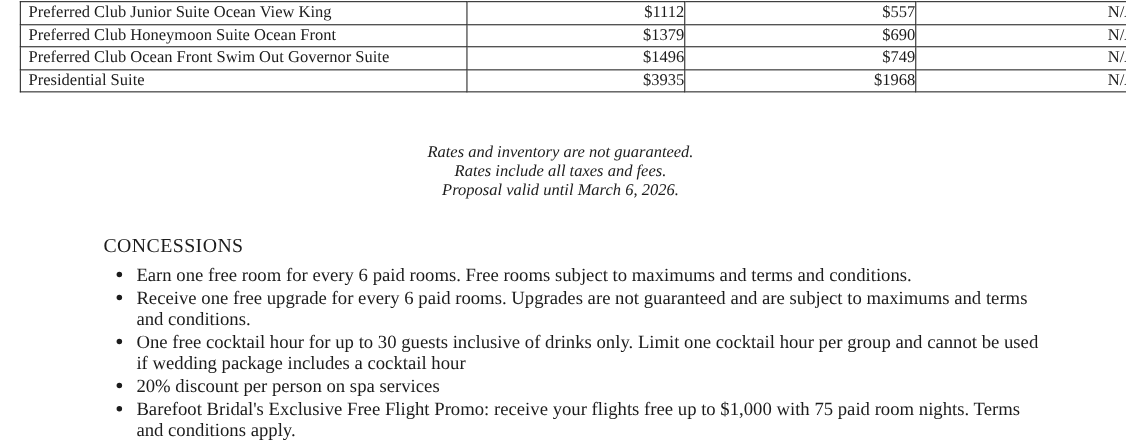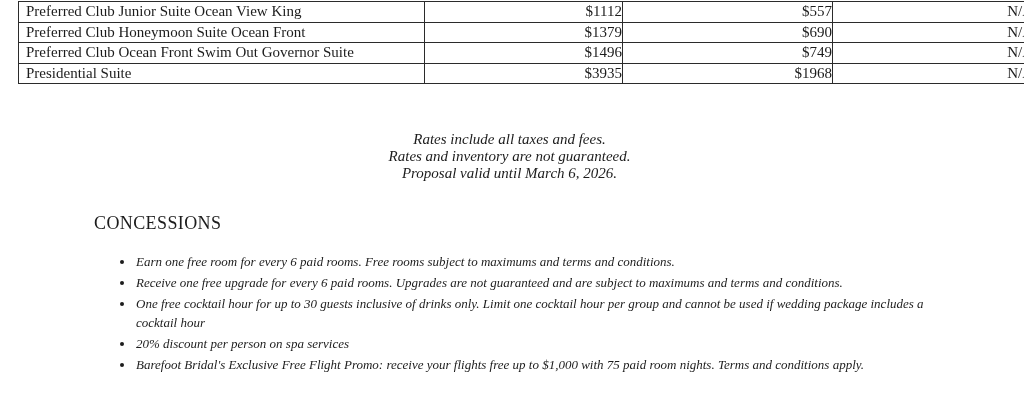--- a/index.html
+++ b/index.html
@@ -68,24 +68,23 @@
     margin: 12px;
     text-align: right;
   }
 
   
   ul.concessions-list {
     position: absolute;
     top: 240px;
     left: 104px;
     width: 828px;
-    margin: 12px;
+    margin: 0;
     padding: 0 0 0 19px;
-    font-style: italic;
-    font-size: 13px;
+    font-size: 17px;
     line-height: 19px;
     list-style: disc outside;
   }
   ul.concessions-list li {
     margin: 0 0 2px 0;
     padding-left: 1px;
   }
 </style>
 </head>
 <body>
@@ -121,22 +120,22 @@
         <tr>
           <td>Presidential Suite</td>
           <td class="num">$3935</td>
           <td class="num">$1968</td>
           <td class="num">N/A</td>
         </tr>
       </tbody>
   </table>
 
   <div class="rate-notes">
+      <p>Rates and inventory are not guaranteed.</p>
       <p>Rates include all taxes and fees.</p>
-      <p>Rates and inventory are not guaranteed.</p>
       <p>Proposal valid until March 6, 2026.</p>
     </div>
 
   <h2 class="concessions-heading">CONCESSIONS</h2>
 
   <ul class="concessions-list">
       <li>Earn one free room for every 6 paid rooms. Free rooms subject to maximums and terms and conditions.</li>
       <li>Receive one free upgrade for every 6 paid rooms. Upgrades are not guaranteed and are subject to maximums and terms and conditions.</li>
       <li>One free cocktail hour for up to 30 guests inclusive of drinks only. Limit one cocktail hour per group and cannot be used if wedding package includes a cocktail hour</li>
       <li>20% discount per person on spa services</li>

